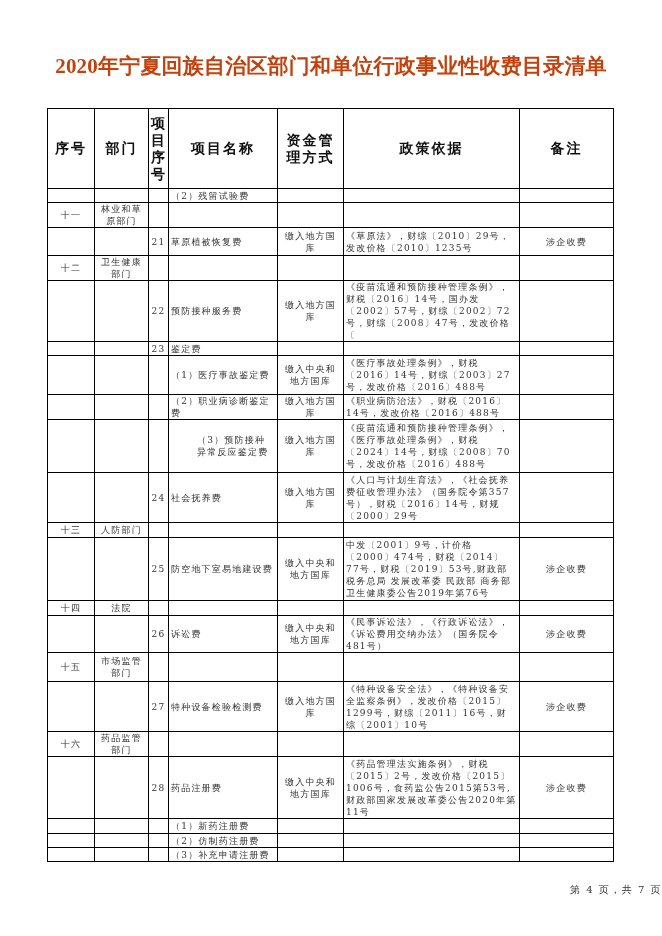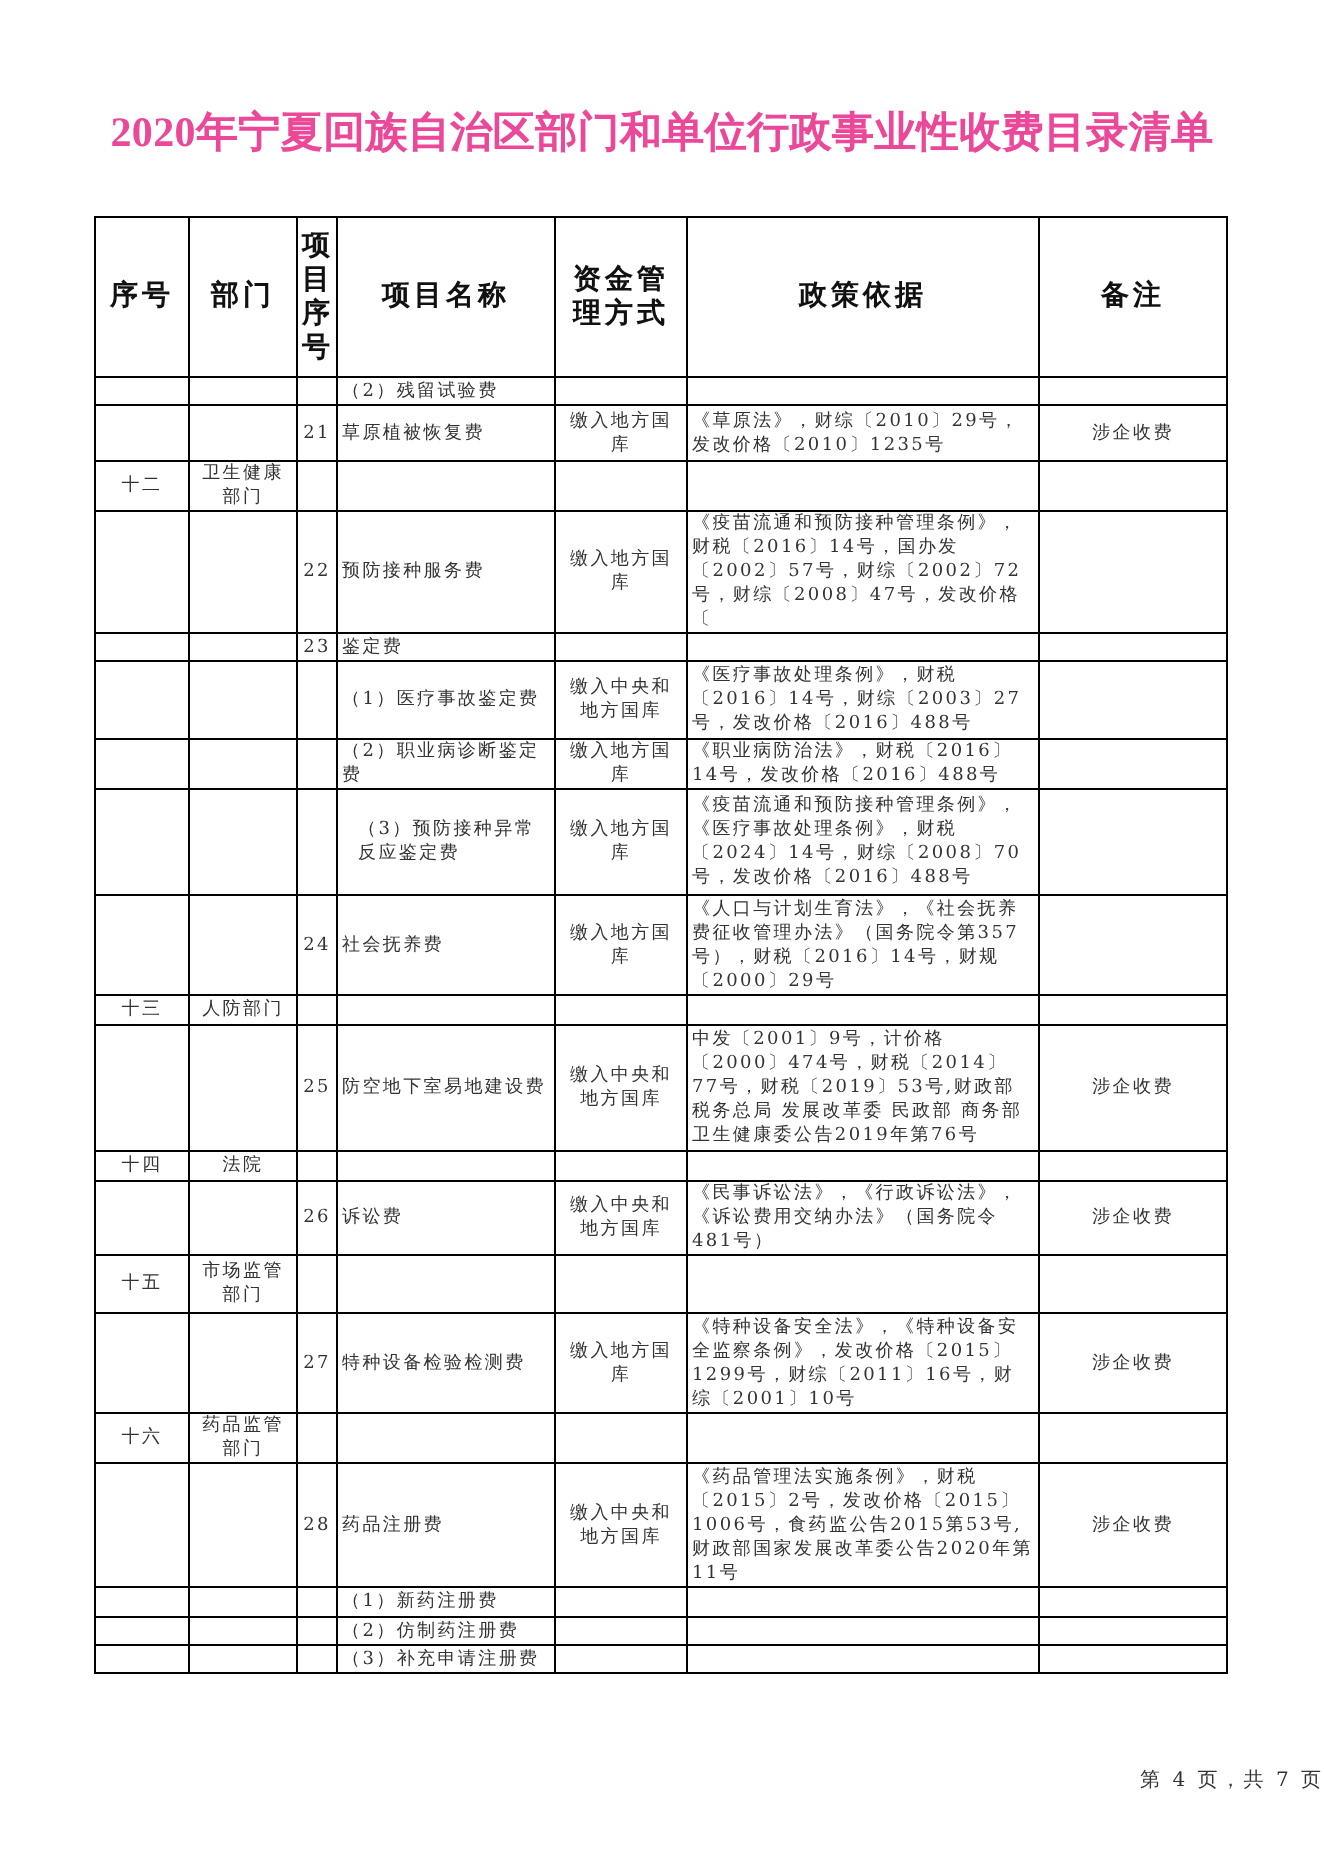--- a/index.html
+++ b/index.html
@@ -1,17 +1,17 @@
 <!DOCTYPE html>
 <html><head>
 <meta charset="utf-8">
 <style>
   html, body { margin: 0; padding: 0; background: #ffffff; }
   body { width: 662px; height: 936px; position: relative; overflow: hidden; font-family: "DejaVu Serif", serif; color: #1a1a1a; }
-  .title { position: absolute; top: 52px; left: 0; width: 662px; text-align: center; font-family: "Liberation Serif", "DejaVu Serif", serif; font-weight: bold; font-size: 21px; letter-spacing: 0.2px; color: #ec4899; }
+  .title { position: absolute; top: 52px; left: 0; width: 662px; text-align: center; font-family: "Liberation Serif", "DejaVu Serif", serif; font-weight: bold; font-size: 21px; letter-spacing: 0.2px; color: #c2410c; }
   table.fees { position: absolute; left: 47px; top: 108px; border-collapse: collapse; table-layout: fixed; width: 566px; }
   table.fees td, table.fees th { border: 1px solid #000; padding: 0 2px; font-size: 9px; line-height: 12px; font-weight: normal; color: #333; overflow: hidden; vertical-align: middle; letter-spacing: 1.2px; }
   table.fees th { font-family: "DejaVu Sans", sans-serif; font-weight: bold; font-size: 14px; line-height: 17px; color: #111; text-align: center; letter-spacing: 2px; }
   th.vert { font-size: 13px; line-height: 16px; letter-spacing: 0; padding: 0; }
   .c { text-align: center; }
   .l { text-align: left; }
   .note { font-family: "DejaVu Sans", sans-serif; font-weight: bold; font-size: 10.5px; color: #000; text-align: center; letter-spacing: 0.5px; }
   .num { text-align: center; letter-spacing: 0; padding: 0 !important; }
   .basis { font-size: 8.8px; line-height: 12.3px; letter-spacing: 1px; }
   .footer { position: absolute; top: 883px; left: 0; width: 662px; text-align: right; font-size: 10px; color: #333; letter-spacing: 1.5px; }
@@ -45,20 +45,29 @@
   <tbody id="rows">
     <tr style="height:14px">
       <td class="c"></td>
       <td class="c"></td>
       <td class="num"></td>
       <td class="l">（2）残留试验费</td>
       <td class="c"></td>
       <td class="l basis"></td>
       <td class="note"></td>
     </tr>
+    <tr style="height:24px">
+      <td class="c">十一</td>
+      <td class="c">林业和草原部门</td>
+      <td class="num"></td>
+      <td class="l"></td>
+      <td class="c"></td>
+      <td class="l basis"></td>
+      <td class="note"></td>
+    </tr>
     <tr style="height:28px">
       <td class="c"></td>
       <td class="c"></td>
       <td class="num">21</td>
       <td class="l">草原植被恢复费</td>
       <td class="c">缴入地方国库</td>
       <td class="l basis">《草原法》，财综〔2010〕29号，发改价格〔2010〕1235号</td>
       <td class="note">涉企收费</td>
     </tr>
     <tr style="height:24px">
@@ -103,21 +112,21 @@
       <td class="num"></td>
       <td class="l" style="">（2）职业病诊断鉴定费</td>
       <td class="c">缴入地方国库</td>
       <td class="l basis">《职业病防治法》，财税〔2016〕14号，发改价格〔2016〕488号</td>
       <td class="note"></td>
     </tr>
     <tr style="height:53px">
       <td class="c"></td>
       <td class="c"></td>
       <td class="num"></td>
-      <td class="l" style="padding-left:10px">（3）预防接种异常反应鉴定费</td>
+      <td class="l" style="padding-left:28px">（3）预防接种异常反应鉴定费</td>
       <td class="c">缴入地方国库</td>
       <td class="l basis">《疫苗流通和预防接种管理条例》，《医疗事故处理条例》，财税〔2024〕14号，财综〔2008〕70号，发改价格〔2016〕488号</td>
       <td class="note"></td>
     </tr>
     <tr style="height:50px">
       <td class="c"></td>
       <td class="c"></td>
       <td class="num">24</td>
       <td class="l">社会抚养费</td>
       <td class="c">缴入地方国库</td>

